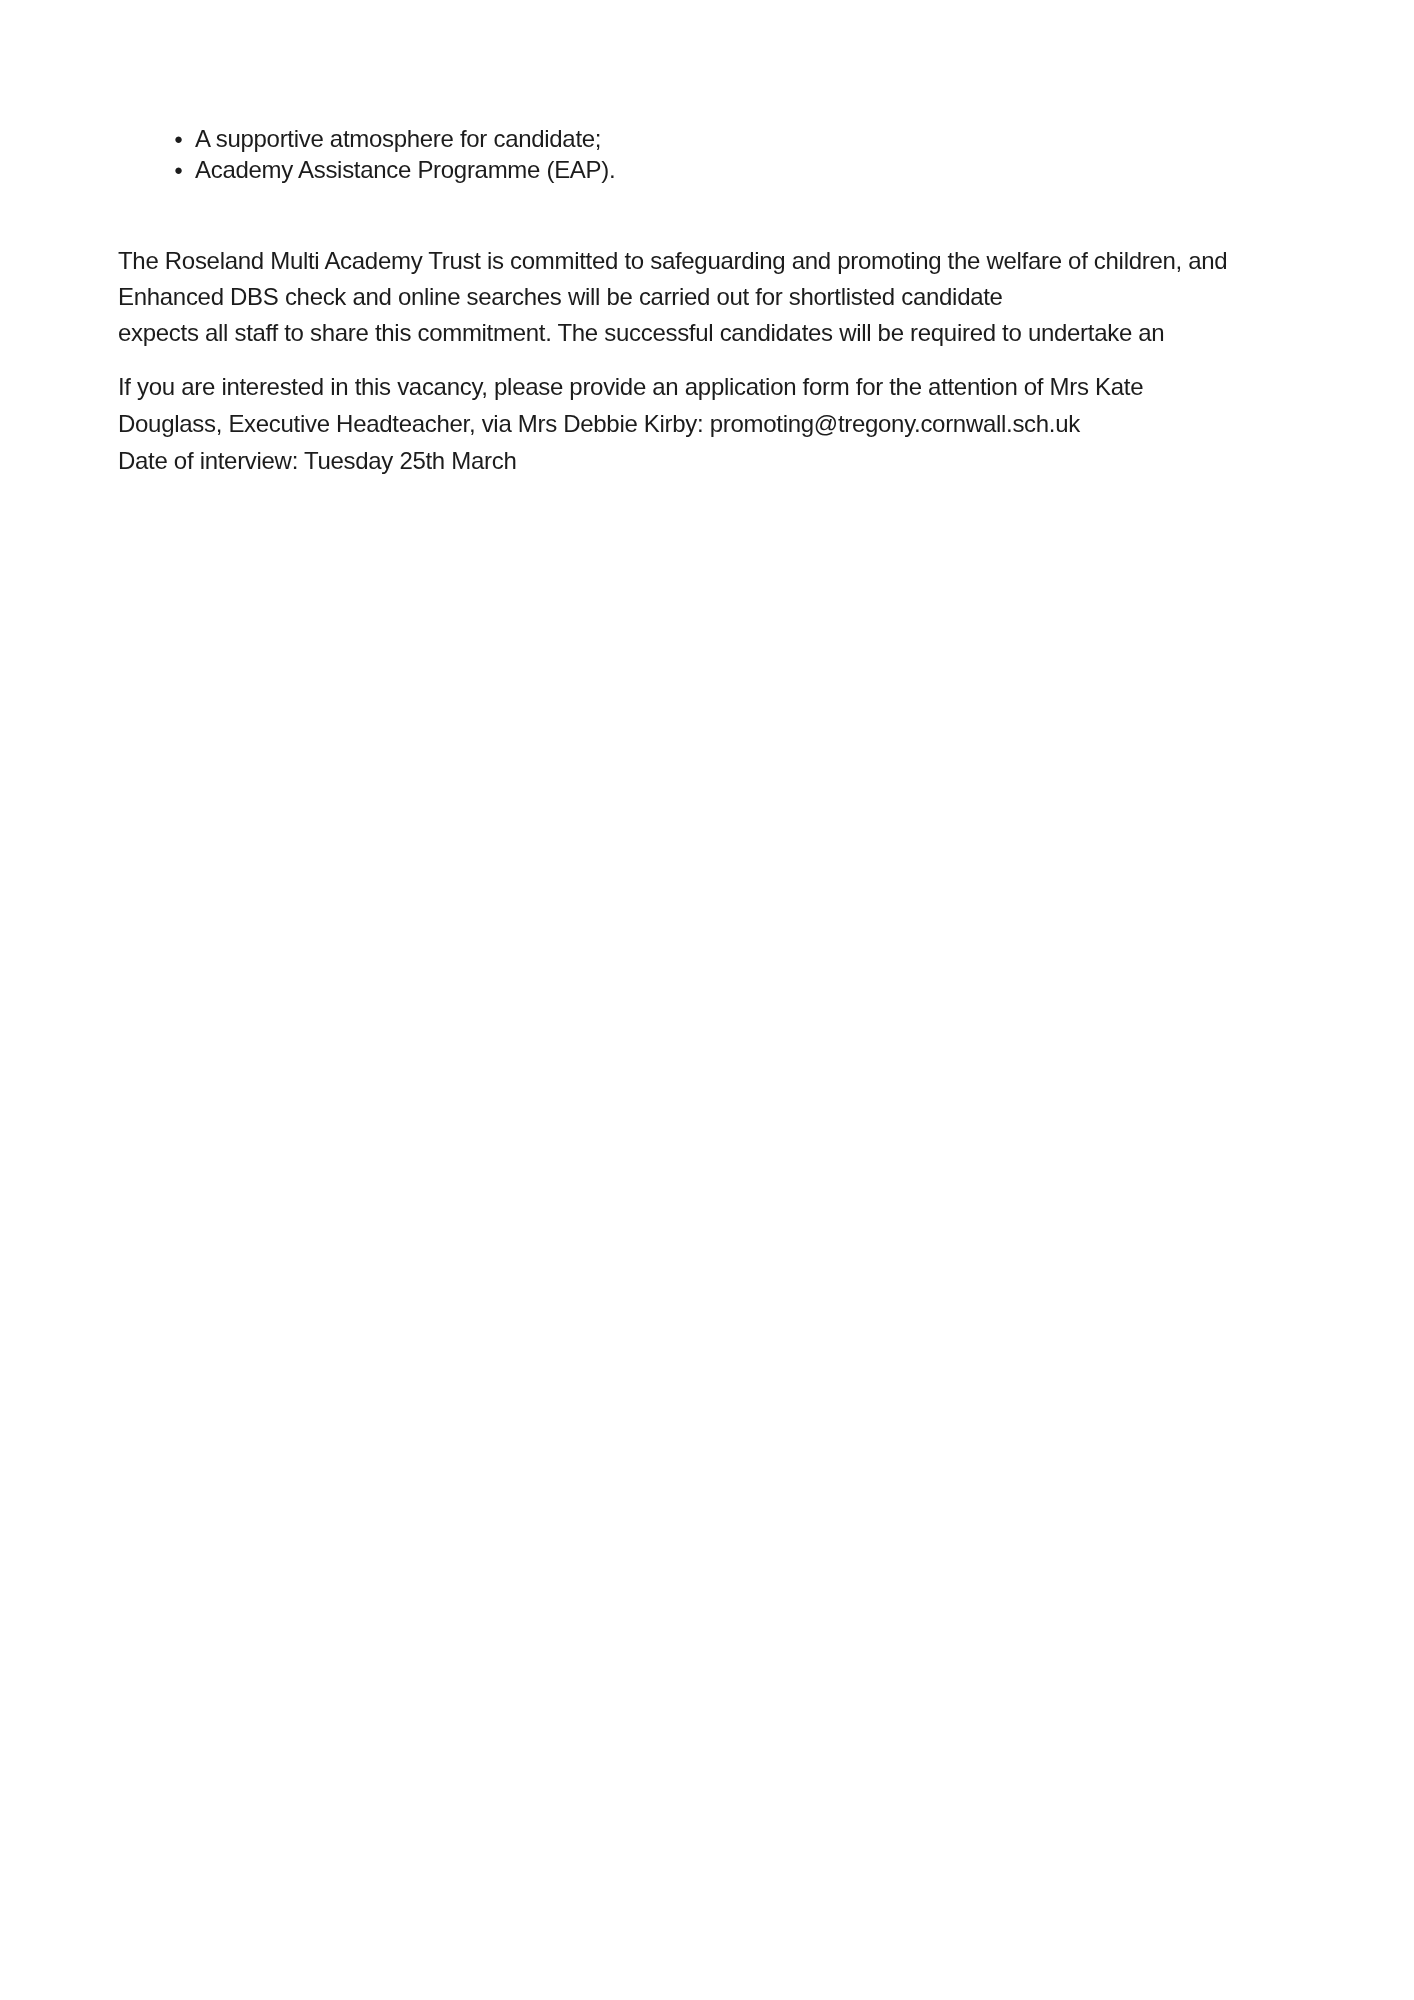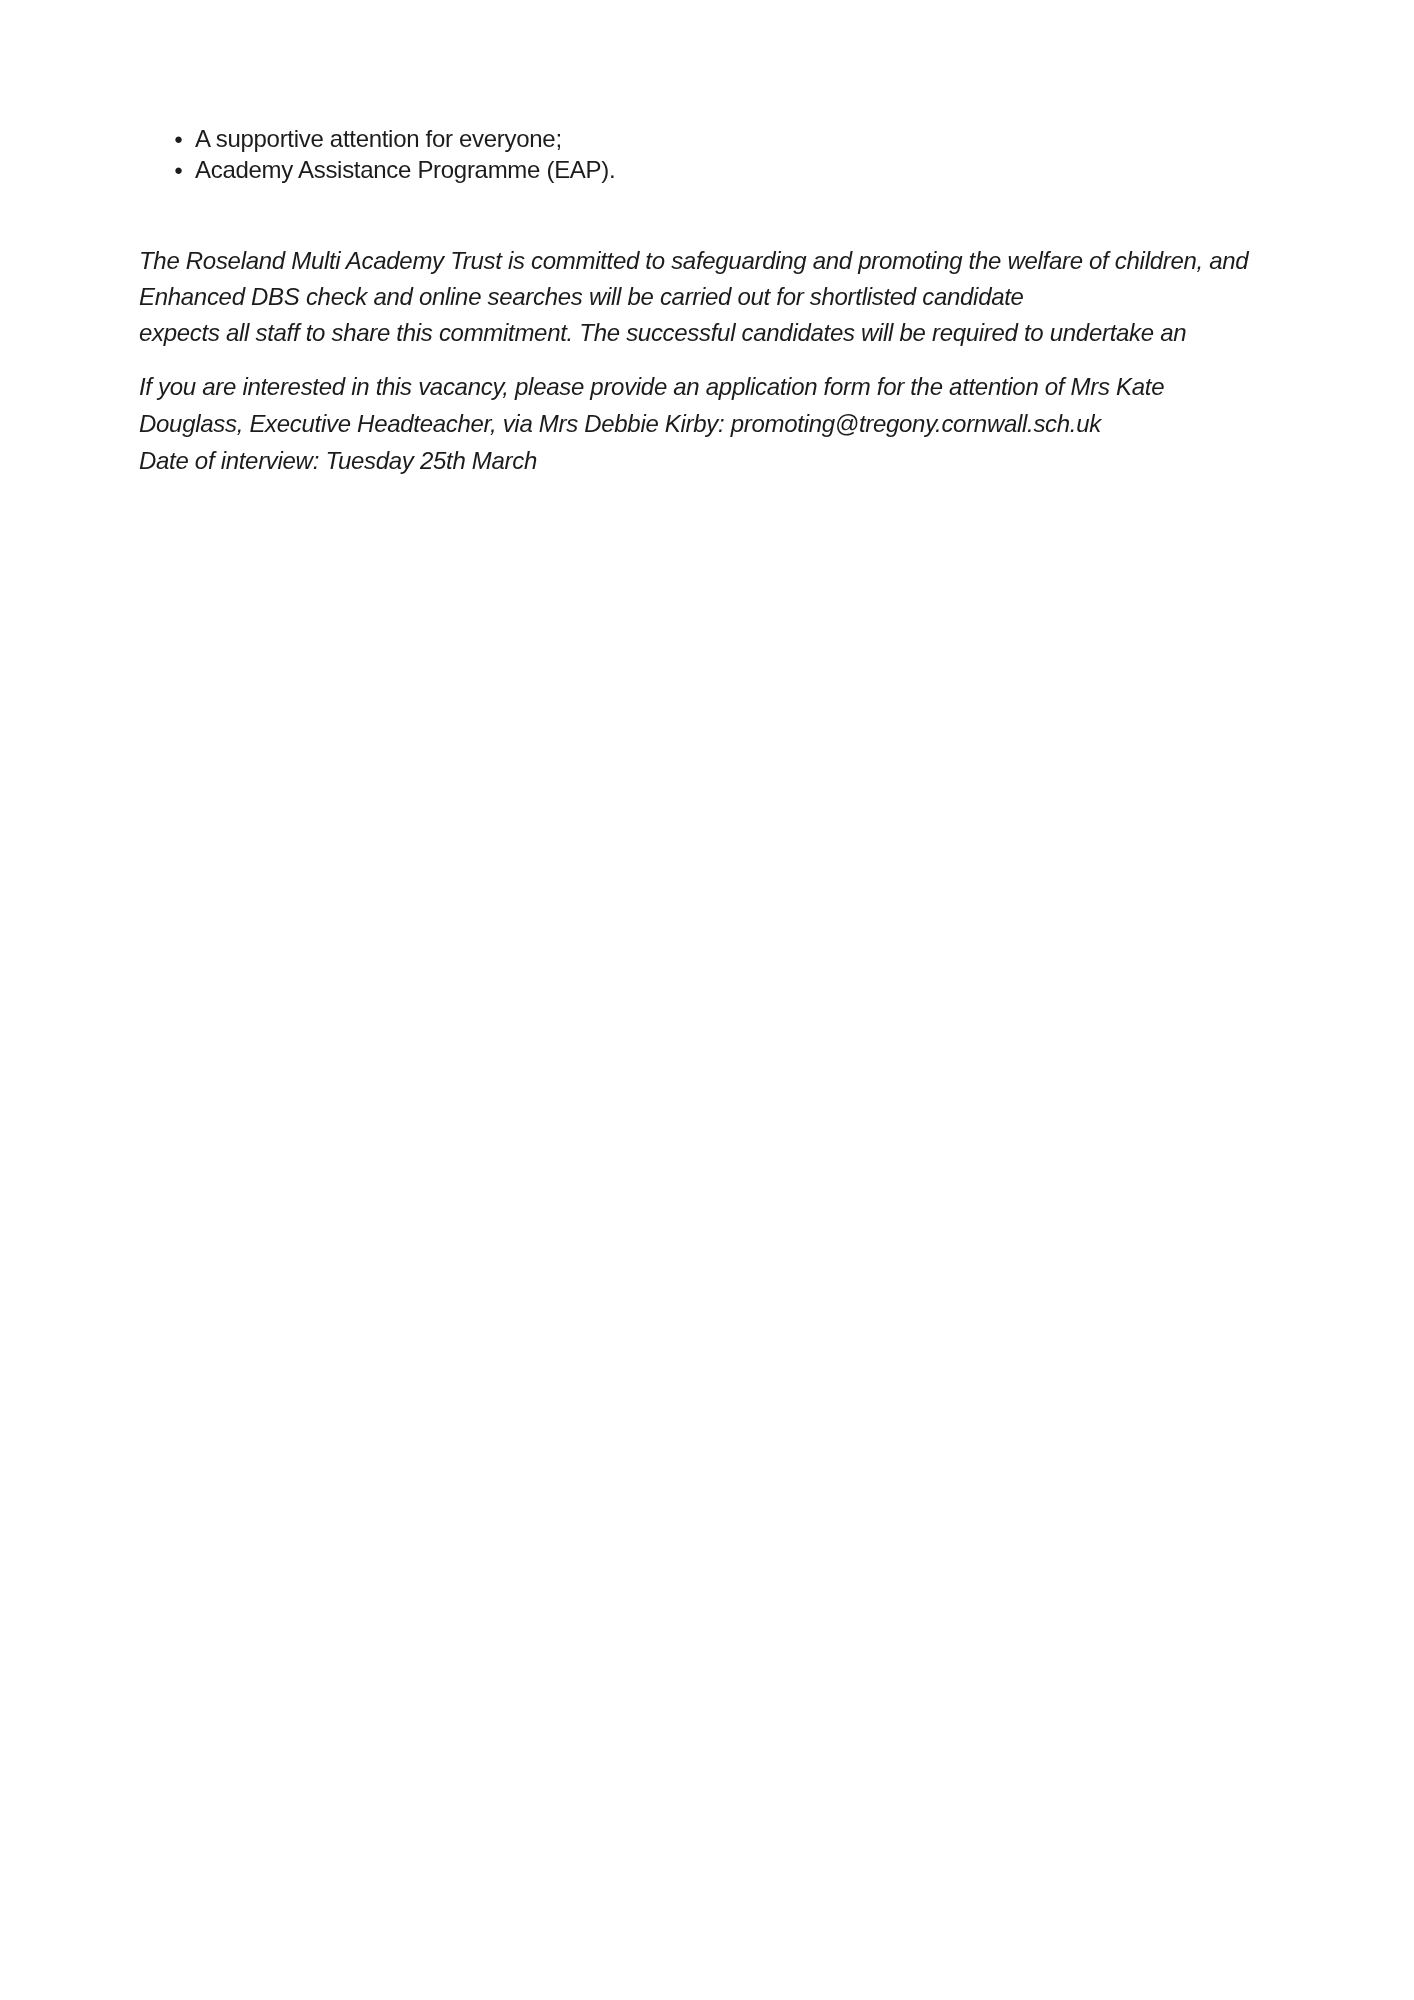--- a/index.html
+++ b/index.html
@@ -32,22 +32,21 @@
     flex: 0 0 21px;
     font-size: 15px;
     line-height: 31px;
   }
   .bullet-lines .line {
     display: block;
     white-space: nowrap;
   }
   .para {
     position: absolute;
-    left: 139px;
-    font-style: italic;
+    left: 118px;
   }
   .para .line {
     display: block;
     white-space: nowrap;
   }
   .para-safeguarding {
     top: 243px;
     line-height: 36px;
   }
   .para-application {
@@ -58,21 +57,21 @@
 </head>
 <body>
 
 <div class="page">
 
   <div class="bullet-list">
 
     <div class="bullet-item">
       <span class="bullet-marker">●</span>
       <span class="bullet-lines">
-        <span class="line">A supportive attention for everyone;</span>
+        <span class="line">A supportive atmosphere for candidate;</span>
       </span>
     </div>
 
     <div class="bullet-item">
       <span class="bullet-marker">●</span>
       <span class="bullet-lines">
         <span class="line">Academy Assistance Programme (EAP).</span>
       </span>
     </div>
 

